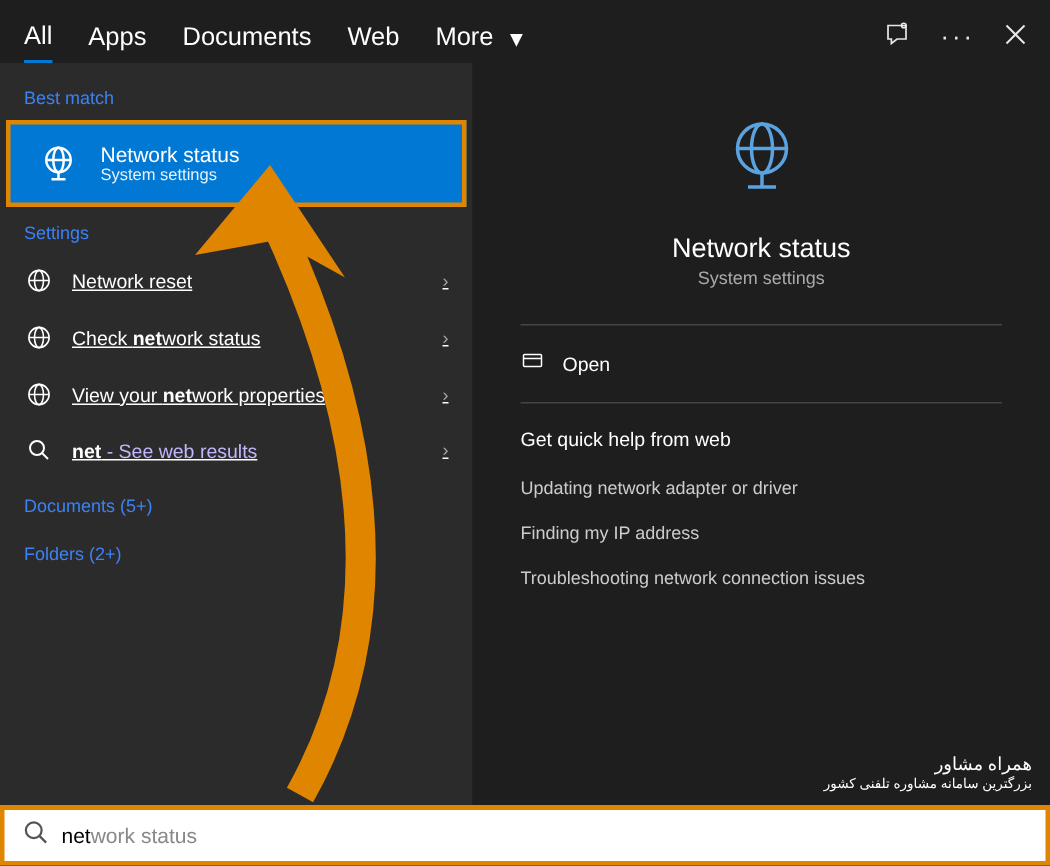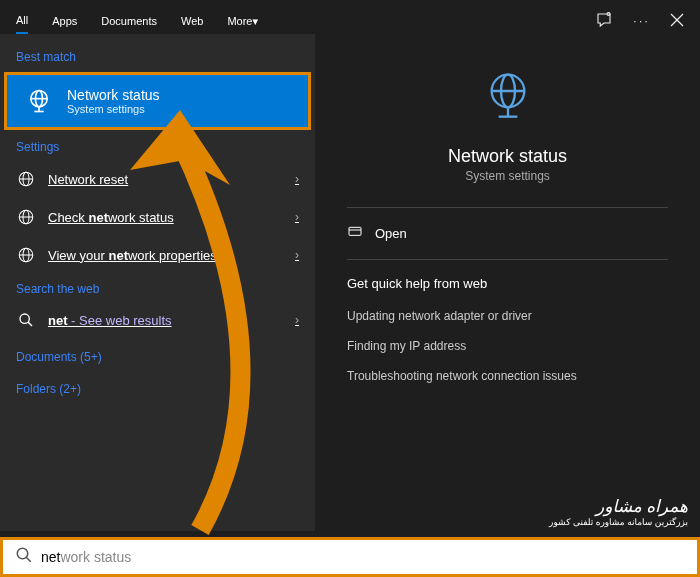--- a/index.html
+++ b/index.html
@@ -1,21 +1,21 @@
 <!DOCTYPE html>
 <html><head>
 <meta charset="utf-8">
 <style>
   * { box-sizing: border-box; margin: 0; padding: 0; }
   body { width: 700px; height: 577px; background: #1e1e1e; font-family: "Segoe UI", sans-serif; color: #fff; overflow: hidden; position: relative; }
   
-  .tabs { display: flex; align-items: center; padding: 8px 16px 0; gap: 24px; font-size: 11px; background: #1e1e1e; }
+  .tabs { display: flex; align-items: center; padding: 8px 16px 0; gap: 24px; font-size: 17px; background: #1e1e1e; }
   .tab { padding: 6px 0; cursor: pointer; color: #fff; }
   .tab.active { border-bottom: 2px solid #0078d4; }
-  .tab-more { display: flex; align-items: center; gap: 0; }
+  .tab-more { display: flex; align-items: center; gap: 11px; }
   .tabs-right { margin-left: auto; display: flex; gap: 20px; align-items: center; }
   .tabs-right span { cursor: pointer; opacity: 0.9; }
   
   .main { display: flex; height: calc(100% - 80px); }
   .left { width: 315px; background: #2b2b2b; padding-top: 8px; }
   .right { flex: 1; background: #1e1e1e; padding: 24px 32px; display: flex; flex-direction: column; align-items: center; }
   
   .section-label { font-size: 12px; color: #3b82f6; padding: 8px 16px 6px; }
   
   .best-item { display: flex; align-items: center; padding: 10px 16px; background: #0078d4; gap: 12px; border: 3px solid #e08500; margin: 2px 4px; }
@@ -38,21 +38,21 @@
   .right .help-link { width: 100%; font-size: 12px; color: #ccc; padding: 8px 0; cursor: pointer; }
   
   .searchbar { position: absolute; bottom: 0; left: 0; right: 0; height: 40px; background: #fff; display: flex; align-items: center; padding: 0 12px; gap: 8px; border: 3px solid #e08500; }
   .search-text { font-size: 14px; color: #000; }
   .search-text .typed { color: #000; }
   .search-text .rest { color: #888; }
   
   .arrow-svg { position: absolute; left: 60px; top: 110px; pointer-events: none; z-index: 5; }
   
   .watermark { position: absolute; bottom: 50px; right: 12px; text-align: right; z-index: 6; }
-  .watermark .wm-title { font-family: cursive; font-size: 17px; font-style: italic; }
+  .watermark .wm-title { font-family: cursive; font-size: 12px; }
   .watermark .wm-sub { font-size: 9px; }
   
   strong { font-weight: 600; }
 </style>
 </head>
 <body>
 
 <div class="tabs">
   <div class="tab active">All</div>
   <div class="tab">Apps</div>
@@ -126,21 +126,20 @@
           <svg width="18" height="18" viewBox="0 0 24 24" fill="none" stroke="#fff" stroke-width="1.4">
             <circle cx="12" cy="12" r="9"></circle>
             <ellipse cx="12" cy="12" rx="4" ry="9"></ellipse>
             <line x1="3" y1="12" x2="21" y2="12"></line>
           </svg>
         </span>
       <span class="label"><span>View your </span><strong>net</strong><span>work properties</span></span>
       <span class="chev">›</span>
     </div>
 
-    <div class="section-label">Search the web</div>
     <div class="list-item">
       <span class="icon">
           <svg width="16" height="16" viewBox="0 0 24 24" fill="none" stroke="#fff" stroke-width="2">
             <circle cx="10" cy="10" r="7"></circle>
             <line x1="21" y1="21" x2="15" y2="15"></line>
           </svg>
         </span>
       <span class="label"><strong>net</strong><span class="muted"> - See web results</span></span>
       <span class="chev">›</span>
     </div>

